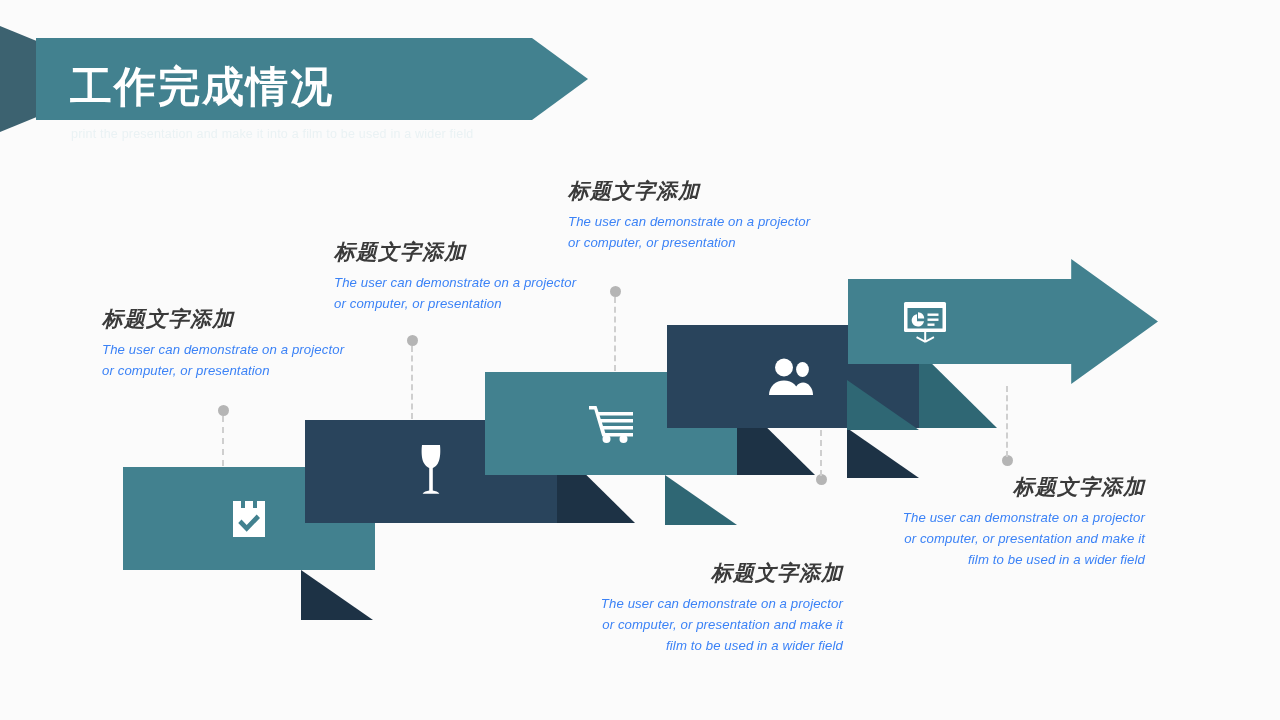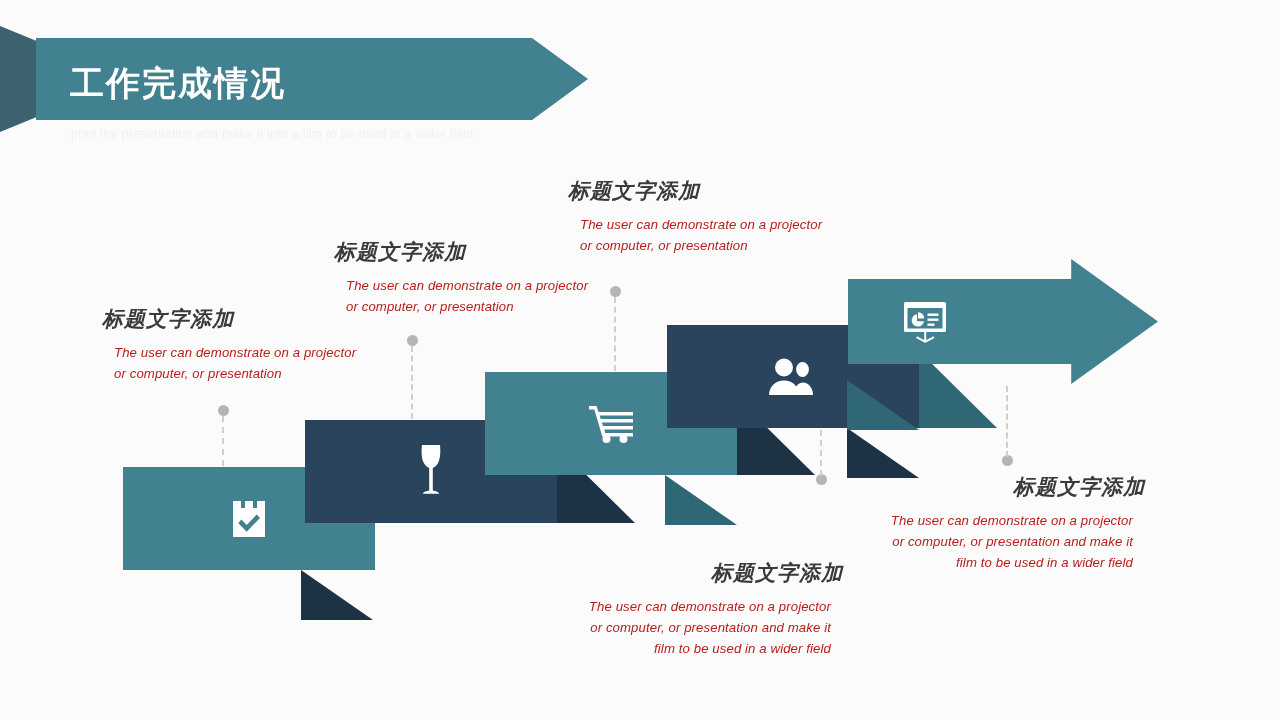--- a/index.html
+++ b/index.html
@@ -44,21 +44,21 @@
     top: 12px;
     width: 552px;
     height: 82px;
     background: #42818f;
     clip-path: polygon(0 0, calc(100% - 56px) 0, 100% 50%, calc(100% - 56px) 100%, 0 100%);
   }
   .header-title {
     position: absolute;
     left: 70px;
     top: 40px;
-    font-size: 34px;
+    font-size: 42px;
     font-weight: 700;
     color: #ffffff;
     letter-spacing: 2px;
     line-height: 1;
     white-space: nowrap;
   }
   .header-sub {
     position: absolute;
     left: 71px;
     top: 101px;
@@ -135,24 +135,24 @@
     font-size: 21px;
     font-weight: 700;
     color: #3a3a3a;
     line-height: 1.2;
     letter-spacing: 1px;
     margin: 0 0 9px 0;
     white-space: nowrap;
   }
   .label-desc {
     font-size: 13.2px;
-    color: #b91c1c;
+    color: #3b82f6;
     line-height: 1.58;
     letter-spacing: 0.1px;
-    margin: 12px;
+    margin: 0;
   }
   .align-left  { text-align: left; }
   .align-right { text-align: right; }
 </style>
 </head>
 <body>
 
 <div id="slide">
 
   <div class="header-wrap">

